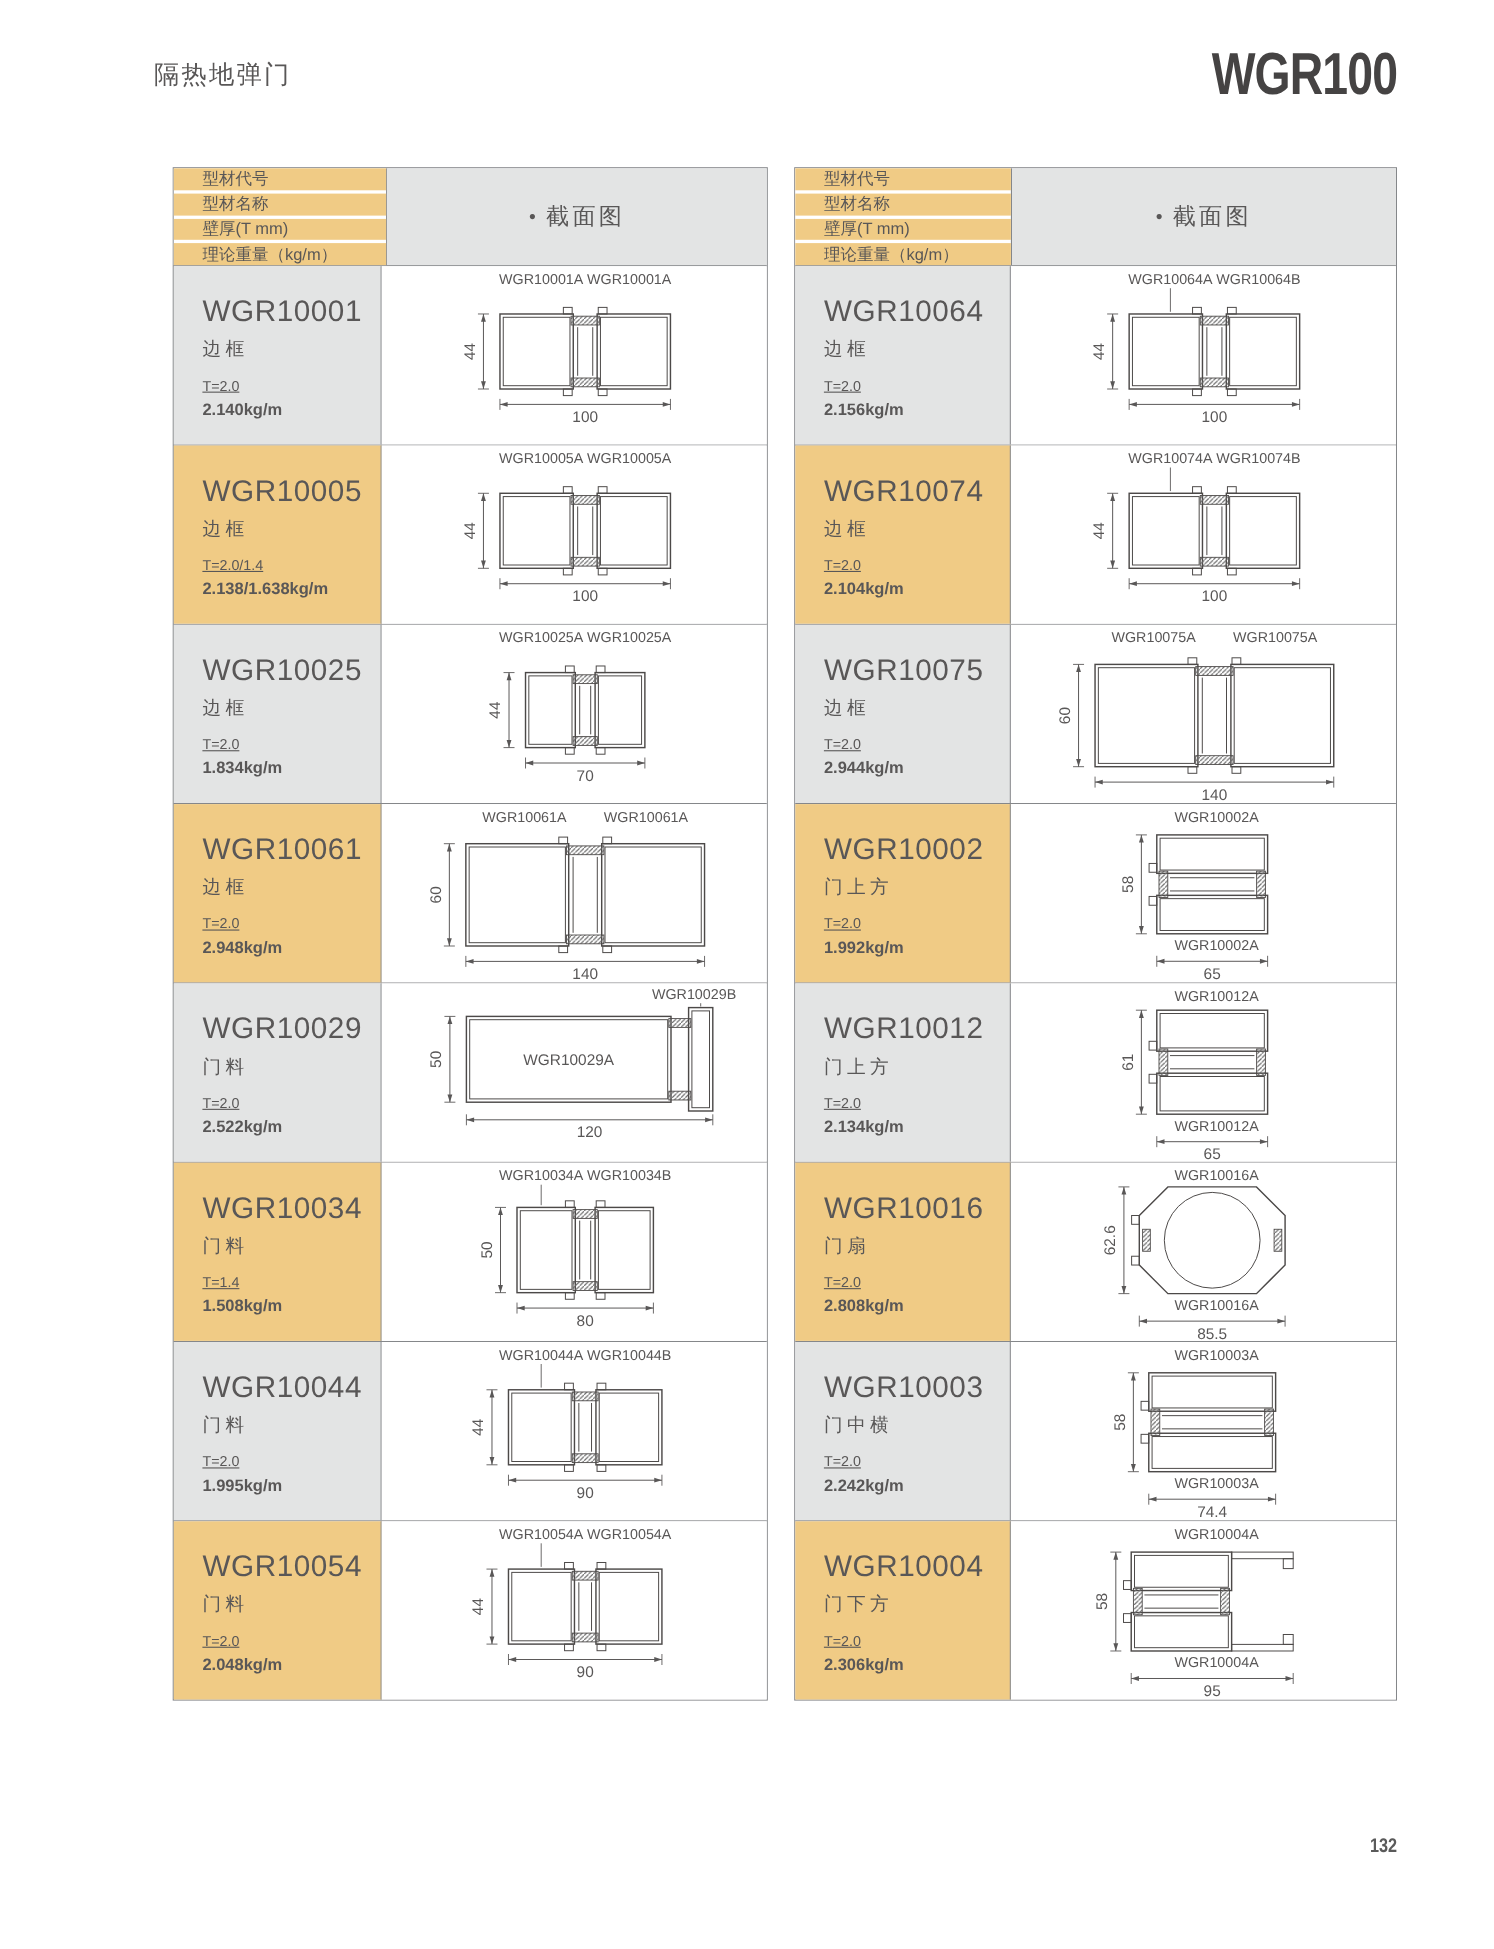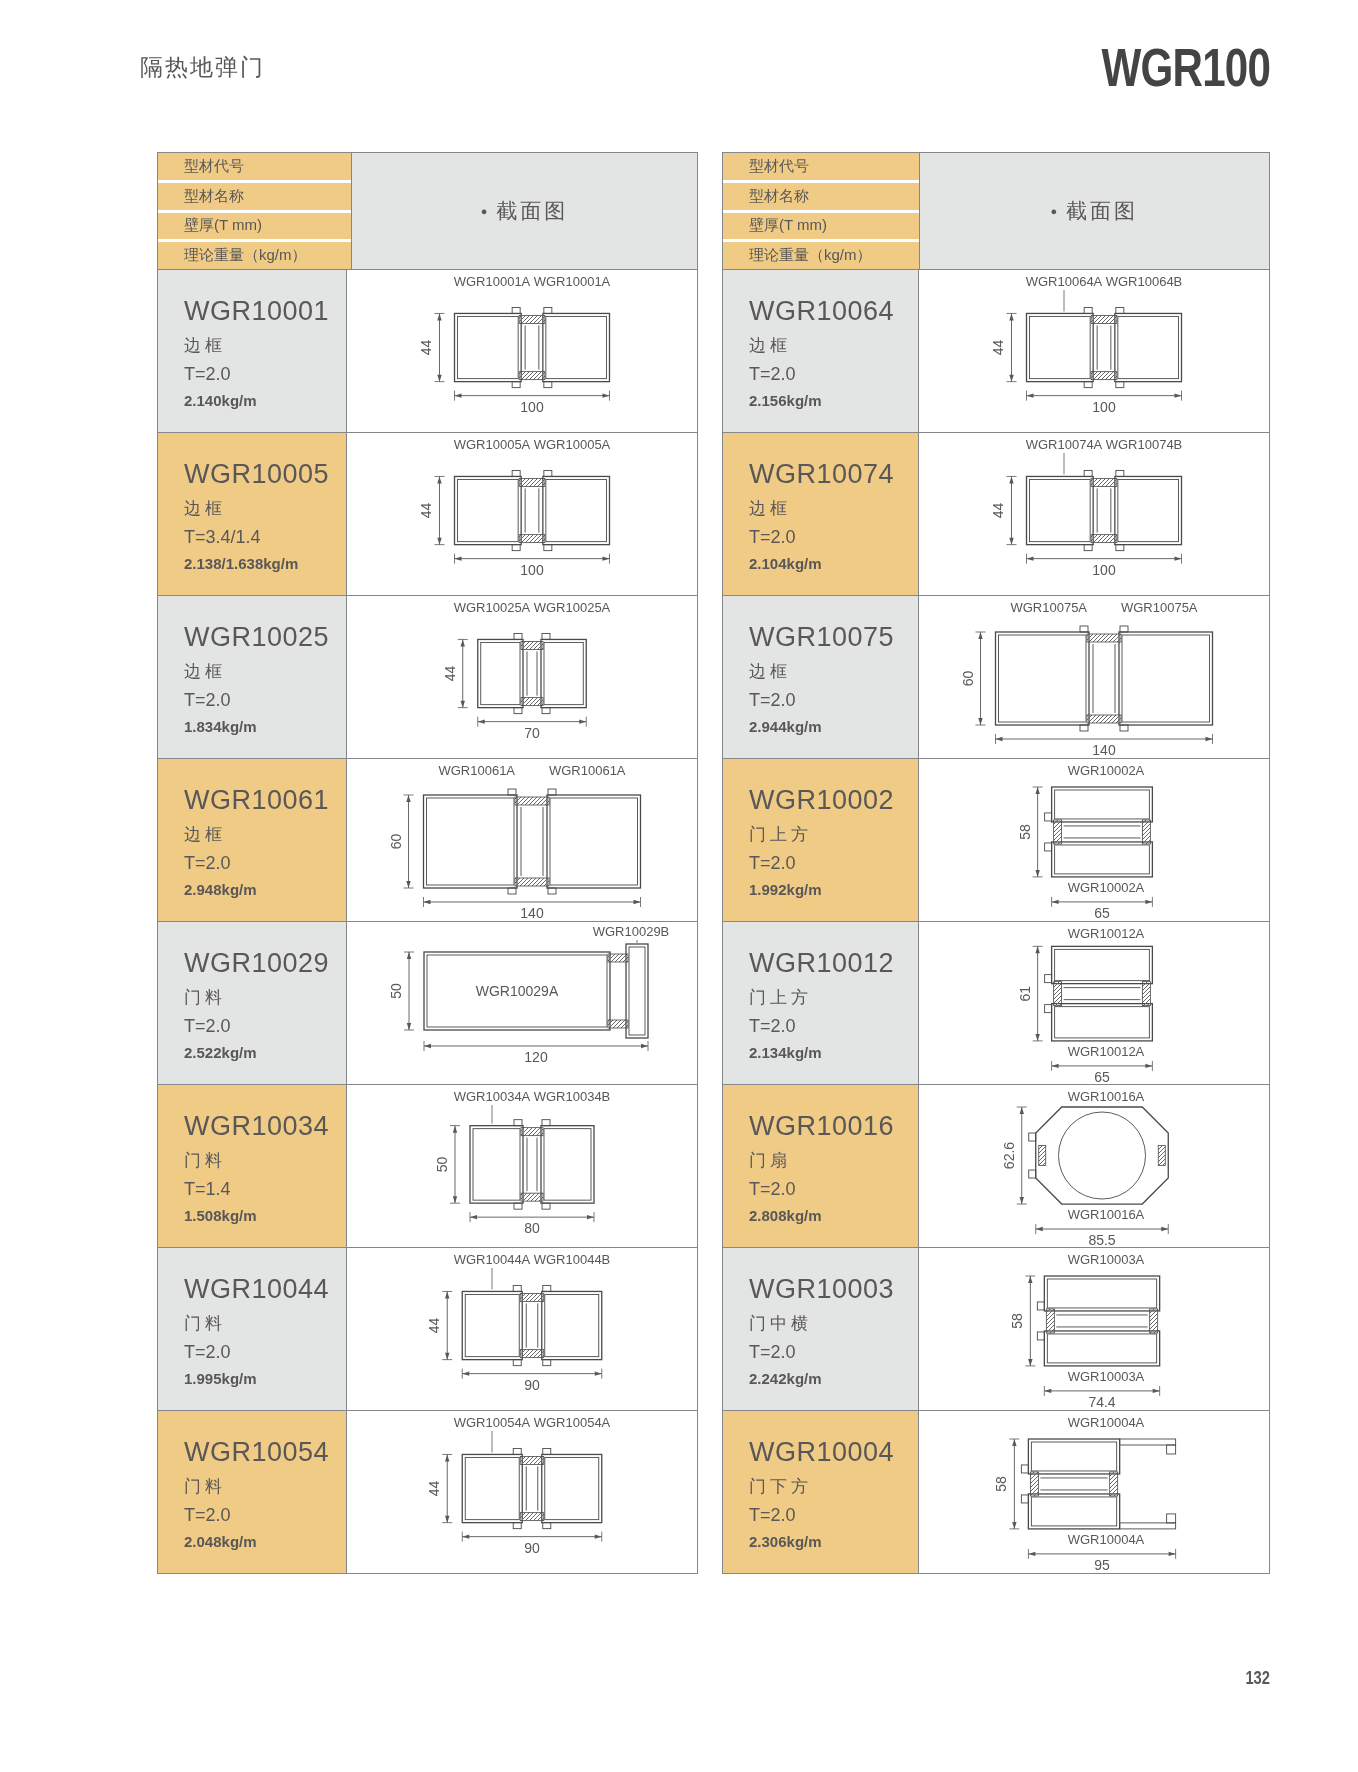--- a/index.html
+++ b/index.html
@@ -8,37 +8,37 @@
   *{margin:0;padding:0;box-sizing:border-box;}
   html,body{background:#ffffff;}
   .page{position:relative;width:1358px;height:1772px;background:#fff;
         font-family:"Liberation Sans","DejaVu Sans",sans-serif;color:var(--ink);overflow:hidden;border-radius:13px;}
   .page-title{position:absolute;left:140px;top:52px;font-size:23px;letter-spacing:2px;color:var(--ink);}
   .series-title{position:absolute;right:88px;top:36px;font-size:54px;font-weight:bold;color:#454343;
         transform:scaleX(0.78);transform-origin:100% 50%;letter-spacing:-1px;}
   .tbl{position:absolute;top:152px;border:1px solid var(--line);background:#fff;}
   #tbl0{left:157px;width:541px;}
   #tbl1{left:722px;width:548px;}
-  .thead{display:flex;height:116px;}
+  .thead{display:flex;height:88px;}
   .thead-left{width:36%;display:flex;flex-direction:column;gap:3px;background:#fff;
         border-right:1px solid var(--line);}
   .hcell{flex:1;background:var(--beige);display:flex;align-items:center;padding-left:26px;
         font-size:15px;color:var(--ink);}
   .thead-right{flex:1;background:var(--gray);display:flex;align-items:center;justify-content:center;
         font-size:21px;letter-spacing:3px;color:var(--ink);gap:9px;}
   .bullet{font-size:11px;letter-spacing:0;}
   .row{display:flex;height:163px;border-top:1px solid var(--line);}
   .cell.label{width:36%;border-right:1px solid var(--line);
         padding:26px 8px 20px 26px;display:flex;flex-direction:column;}
   .cell.label.gray{background:var(--gray);}
   .cell.label.beige{background:var(--beige);}
   .code{font-size:27px;letter-spacing:0.5px;color:var(--ink);}
   .pname{font-size:17px;margin-top:7px;letter-spacing:4px;color:var(--ink);}
   .spacer{flex:1;}
-  .thick{font-size:18px;line-height:1.55;}
+  .thick{font-size:13px;line-height:1.55;text-decoration:underline;}
   .weight{font-size:15px;line-height:1.55;font-weight:bold;}
   .cell.diag{flex:1;background:#fff;display:flex;align-items:center;justify-content:center;}
   svg.dsvg{width:350px;height:162px;display:block;}
   .page-number{position:absolute;right:88px;top:1668px;font-size:18px;font-weight:bold;color:#5a5a5a;
         transform:scaleX(0.82);transform-origin:100% 50%;}
 </style>
 </head>
 <body>
 
 <div class="page">
@@ -101,21 +101,21 @@
               <line x1="262.5" y1="120.64" x2="262.5" y2="130.64" stroke="#595757" stroke-width="0.8"></line>
               <text x="185" y="141.64" font-size="14" fill="#595757" text-anchor="middle">100</text>
             </svg>
     </div>
   </div>
         <div class="row">
     <div class="cell label beige">
       <div class="code">WGR10005</div>
       <div class="pname">边框</div>
       <div class="spacer"></div>
-      <div class="thick">T=3.4/1.4</div>
+      <div class="thick">T=2.0/1.4</div>
       <div class="weight">2.138/1.638kg/m</div>
     </div>
     <div class="cell diag">
       <svg class="dsvg" viewBox="0 0 350 162">
               <defs>
                 <pattern id="ht0_1" patternUnits="userSpaceOnUse" width="4" height="4">
                   <path d="M0 4 L4 0" stroke="#6a6a6a" stroke-width="1" fill="none"></path>
                 </pattern>
               </defs>
               <rect x="107.5" y="43.44" width="66.65" height="68.2" fill="none" stroke="#4C4948" stroke-width="1.3"></rect>

